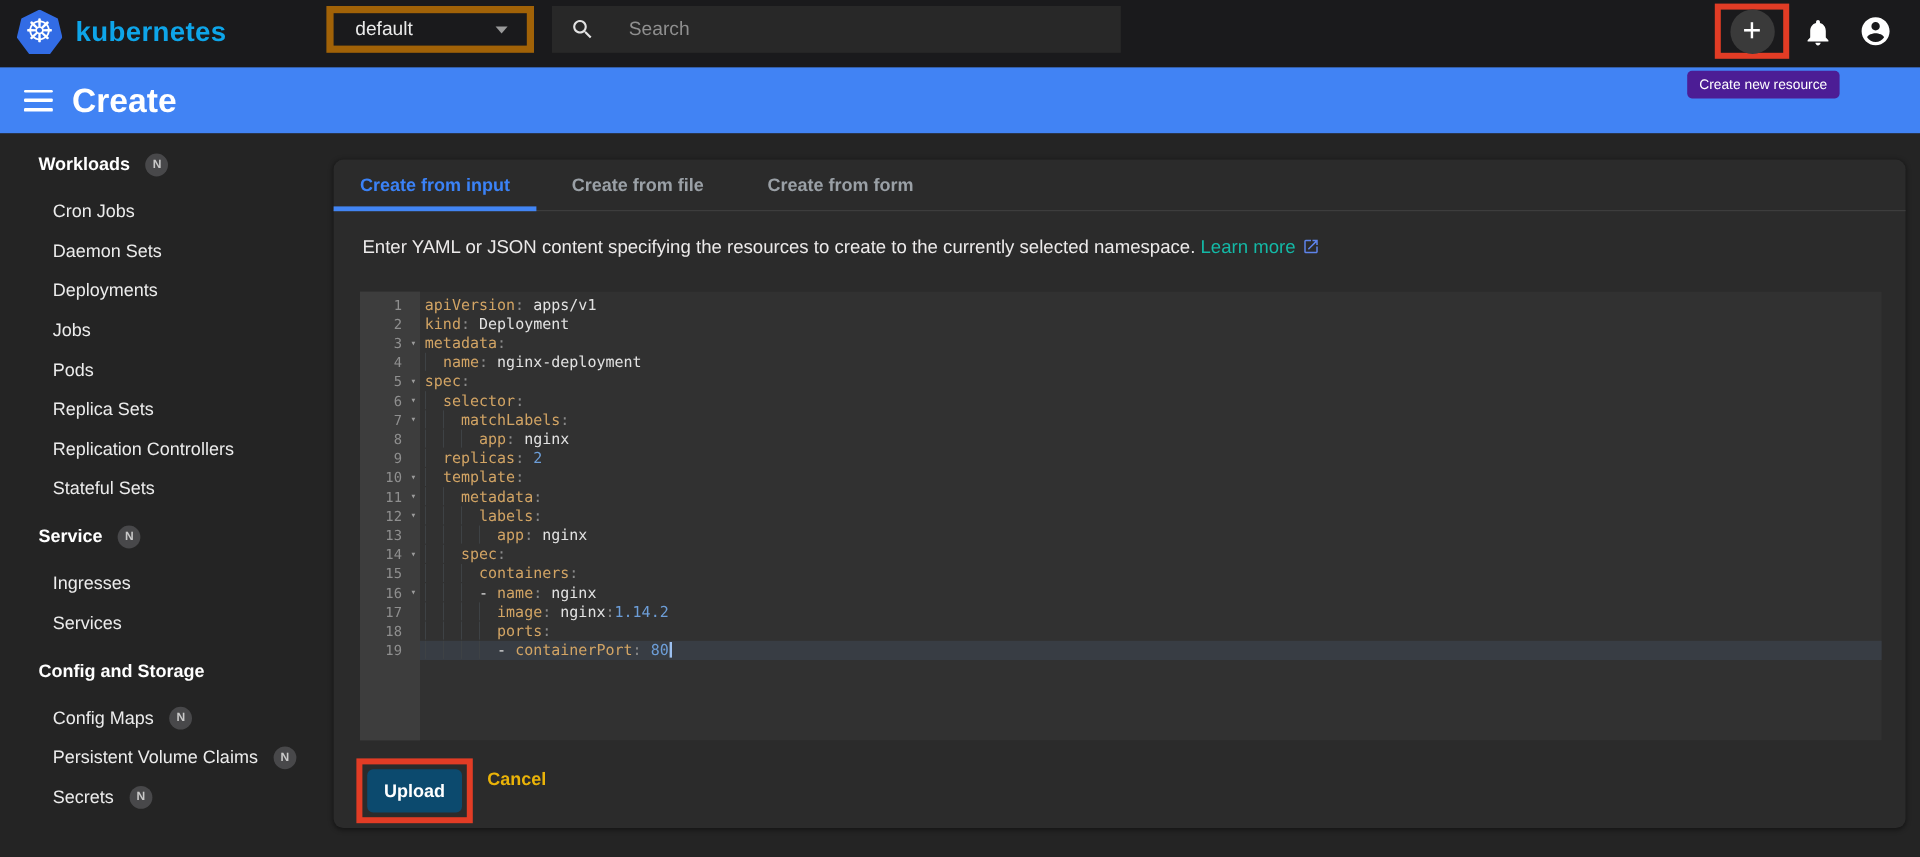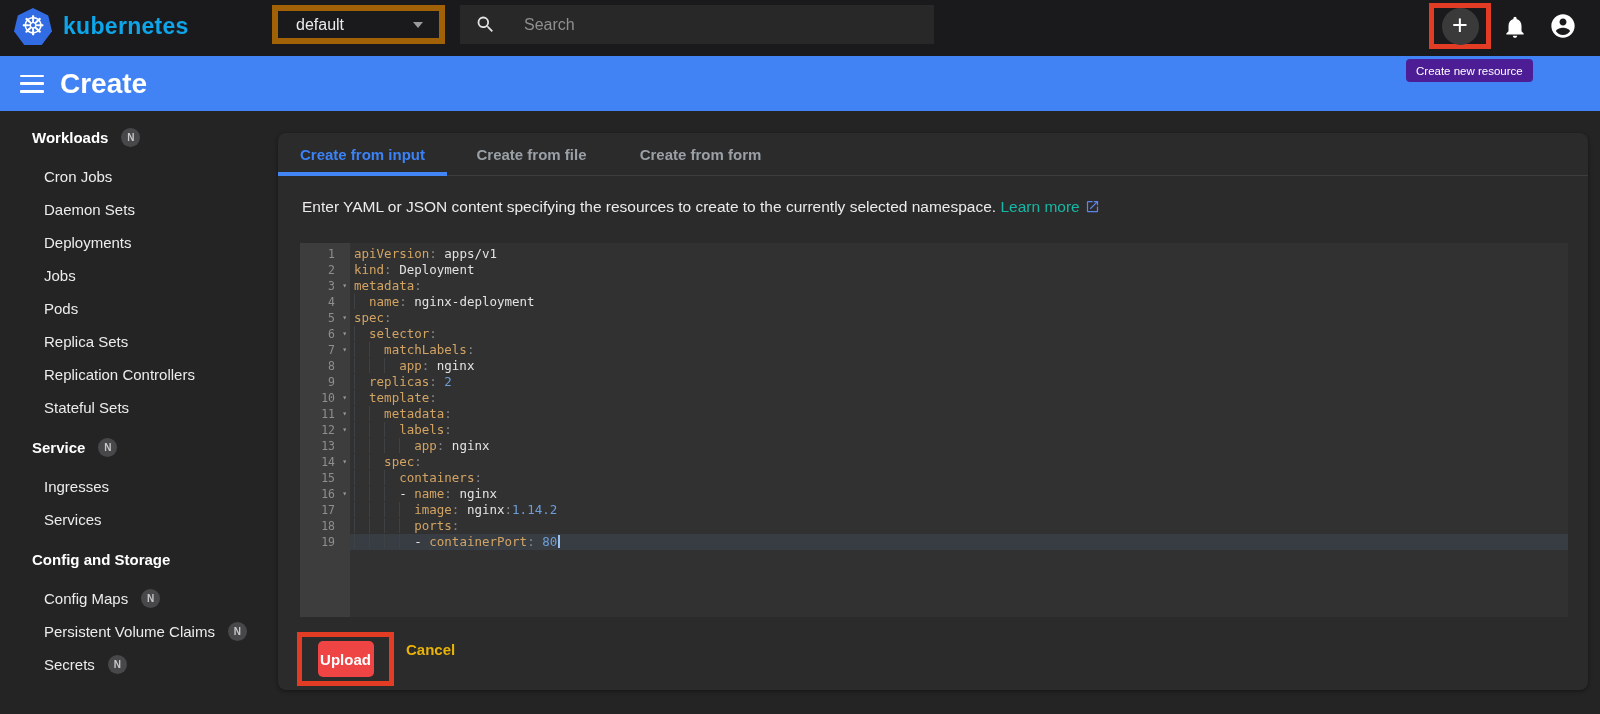--- a/index.html
+++ b/index.html
@@ -82,21 +82,21 @@
   .tk-k { color:#d2a464; }
   .tk-p { color:#8a8a8a; }
   .tk-v { color:#e2e2e2; }
   .tk-n { color:#6d9ed8; }
   .tk-w { background-image:repeating-linear-gradient(to right, #3e4245 0 1px, transparent 1px 2ch); }
   .cursor { display:inline-block; width:2px; height:13px; background:#9cc0f0; vertical-align:-2px; margin-left:1px; }
 
   
   .upload-red-box { position:absolute; left:19px; top:499px; width:97px; height:54px; border:5px solid #e23c25;
                     display:flex; align-items:center; justify-content:center; }
-  .upload-btn { width:56px; height:36px; background:#ef4444; border:none; border-radius:5px; color:#fff;
+  .upload-btn { width:79px; height:36px; background:#0c4a6e; border:none; border-radius:5px; color:#fff;
                 font-size:15px; font-weight:bold; font-family:"Liberation Sans", sans-serif; cursor:pointer; }
   .cancel-btn { position:absolute; left:128px; top:508px; background:none; border:none; color:#eab308;
                 font-size:15px; font-weight:bold; font-family:"Liberation Sans", sans-serif; cursor:pointer; }
 </style>
 </head>
 <body>
 
 <header class="topbar">
   <div class="logo-wrap">
     <div class="k8s-logo">☸</div>

